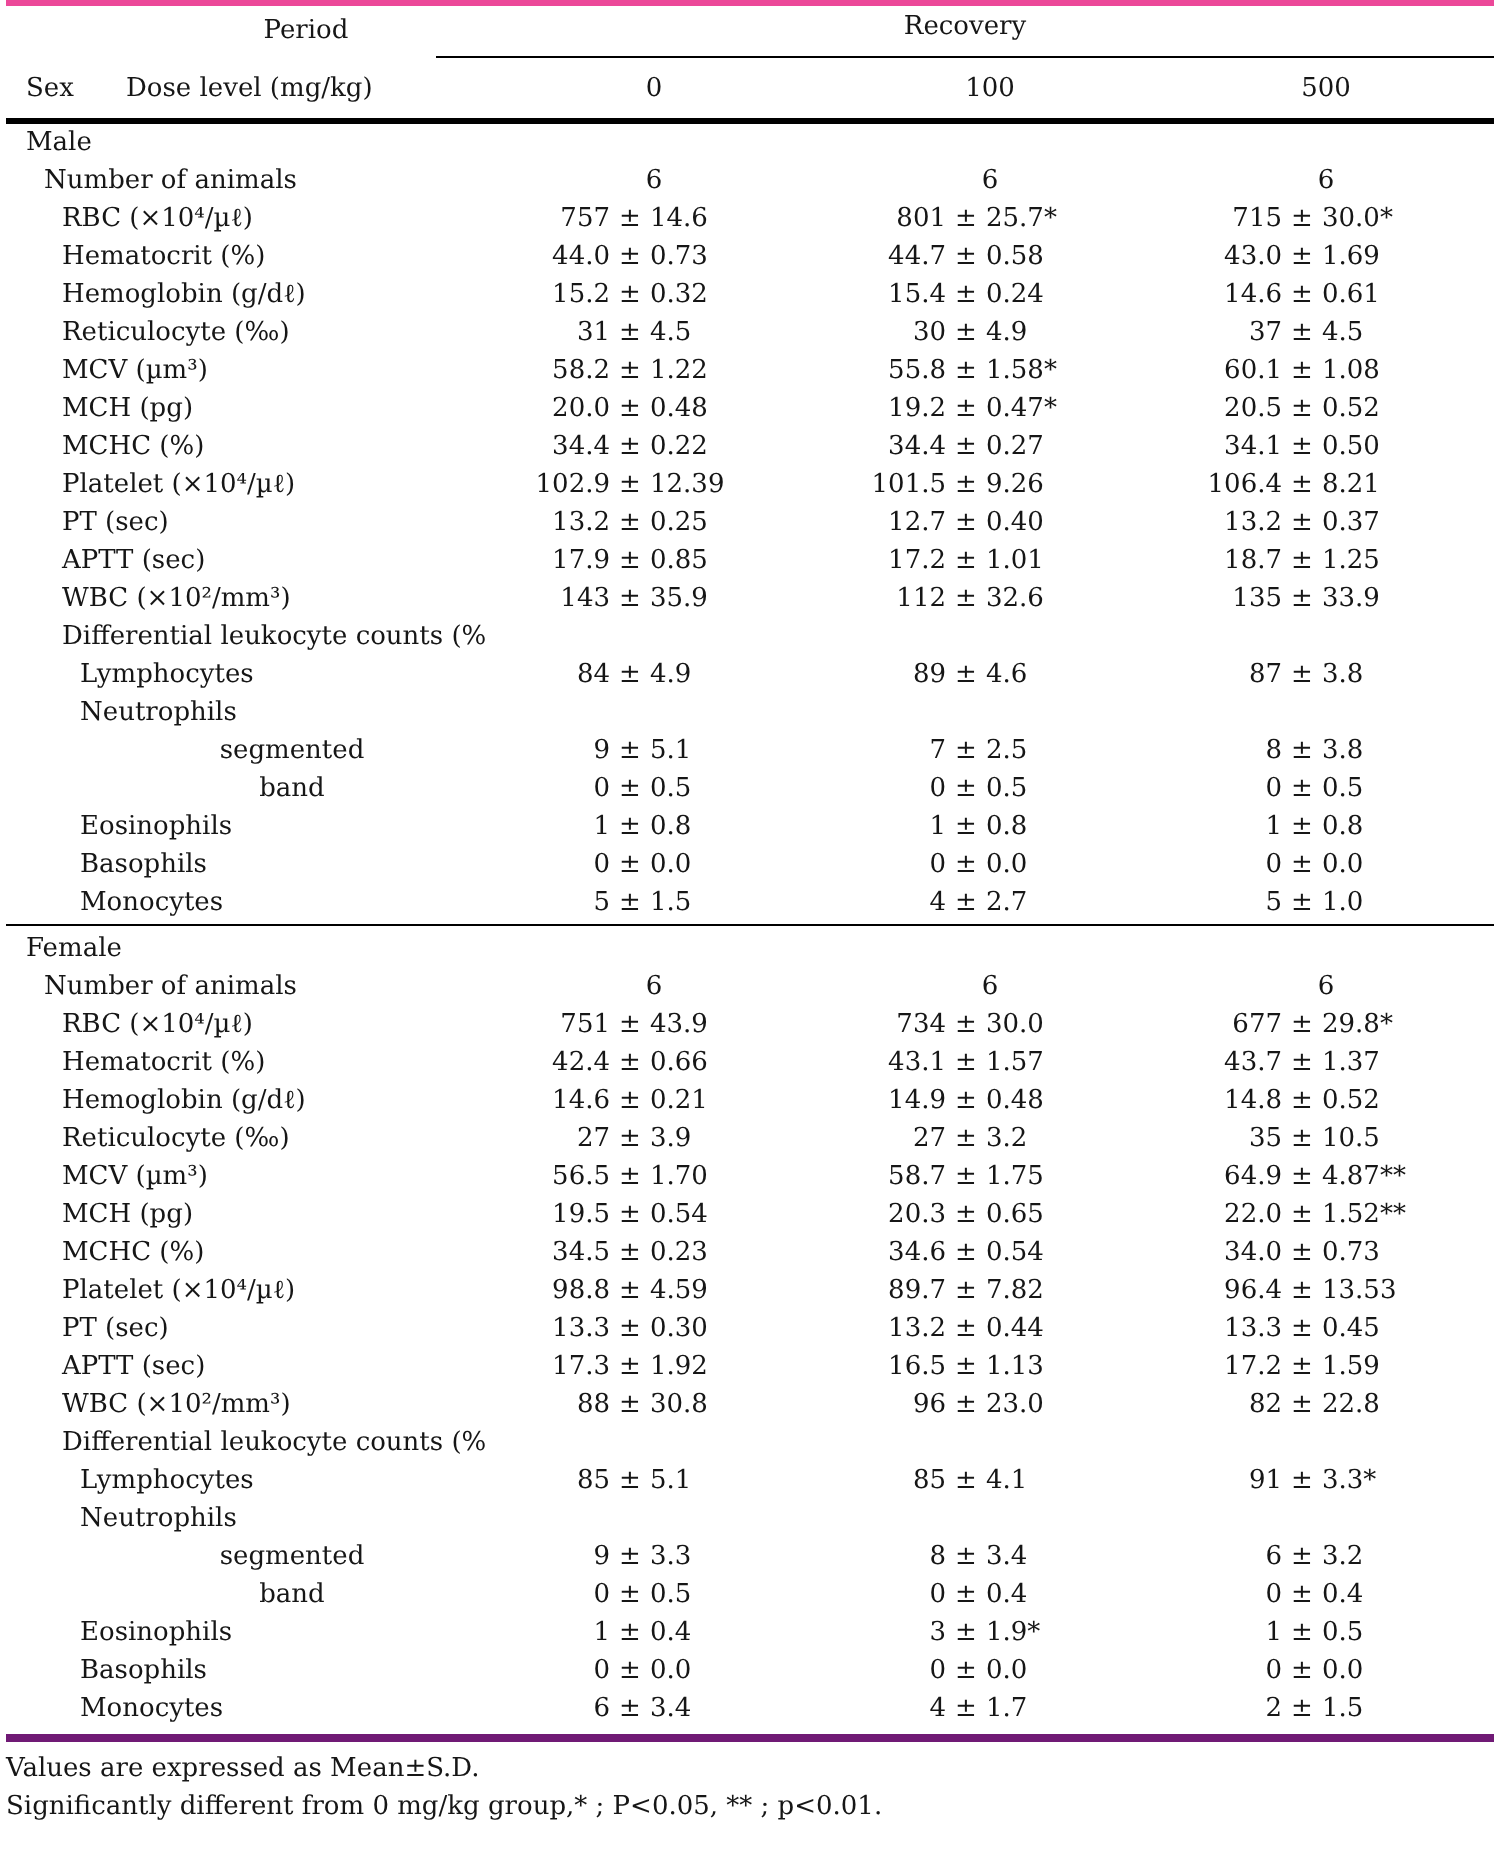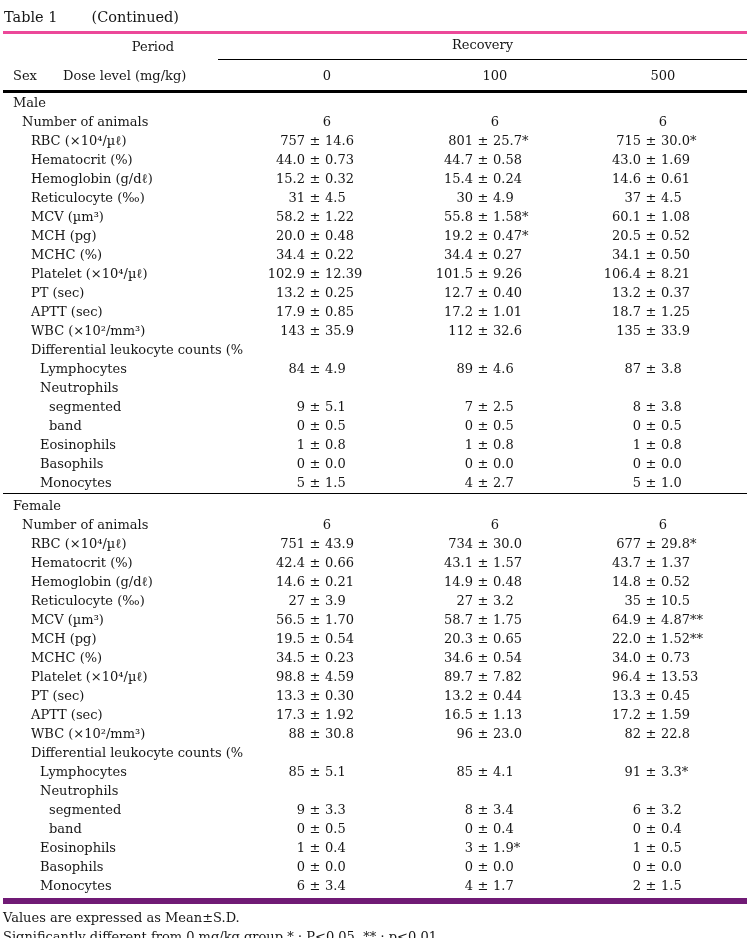--- a/index.html
+++ b/index.html
@@ -58,55 +58,52 @@
     line-height:19px;
   }
   .sex-row{
     height:19px;line-height:19px;
     padding-left:10px;
   }
   .rlabel{white-space:nowrap;overflow:hidden;}
   .ind1{padding-left:19px;}
   .ind2{padding-left:28px;}
   .ind3{padding-left:37px;}
-  .ind4{padding-left:46px;}
+  .ind4{padding-left:46px;text-align:center;}
   .cell{
     display:flex;
     justify-content:flex-start;
     padding-left:10px;
     white-space:nowrap;
   }
   .cell.count{justify-content:center;padding-left:0;}
   .mean{display:inline-block;width:52px;text-align:right;}
   .pm{display:inline-block;width:20px;text-align:center;}
   .sd{display:inline-block;width:64px;text-align:left;}
   .section-rule{
     height:0;
     border-bottom:1px solid #000;
     margin:1px 0 2px 0;
   }
   .tbody-bottom{
-    border-bottom:6px solid #701a75;
+    border-bottom:4px solid #701a75;
     padding-bottom:3px;
   }
   
   .footnotes{
     margin:5px 3px 0 3px;
     font-size:13px;
     line-height:18.5px;
   }
 </style>
 </head>
 <body>
 
 <div class="page">
 
-  <div class="title-row">
-    <span class="tlabel">Table 1</span><span>(Continued)</span>
-  </div>
 
   <div class="table-wrap">
 
     <div class="thead">
       <div class="hrow1">
         <div class="period-label">Period</div>
         <div class="recovery-wrap">
           <span>Recovery</span>
         </div>
       </div>

